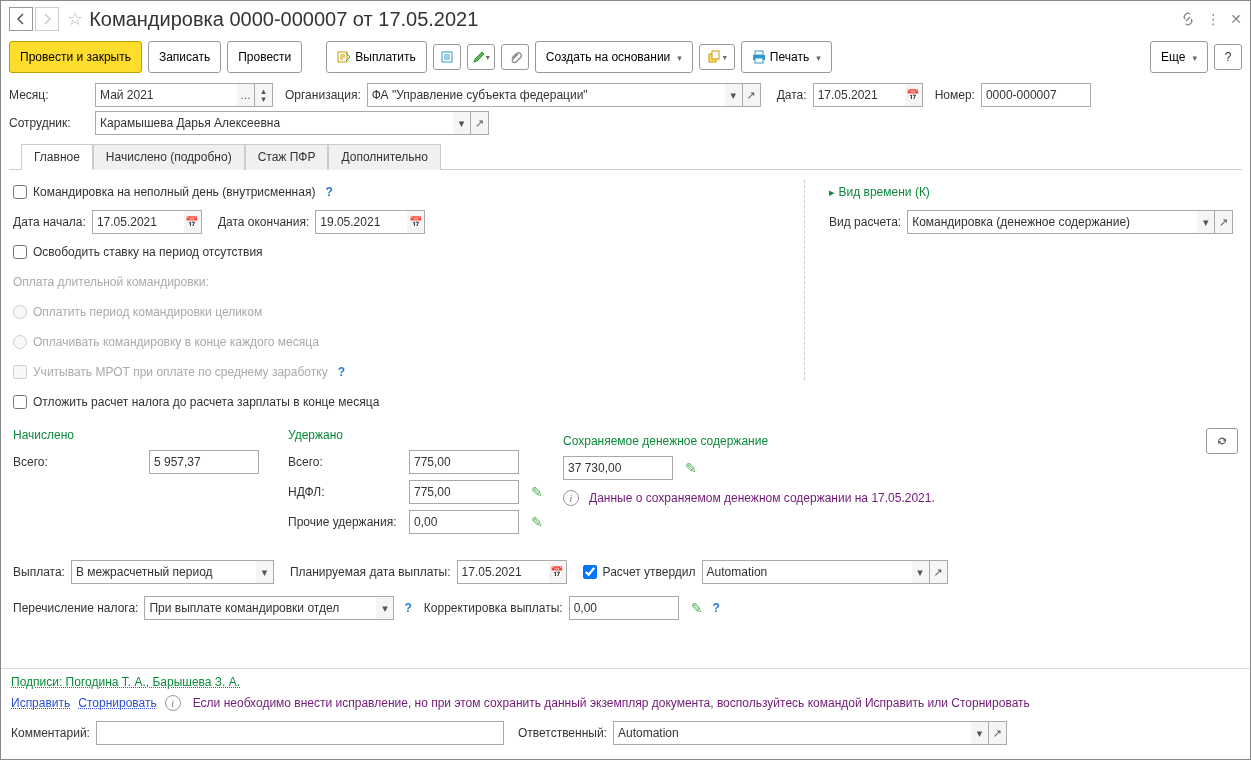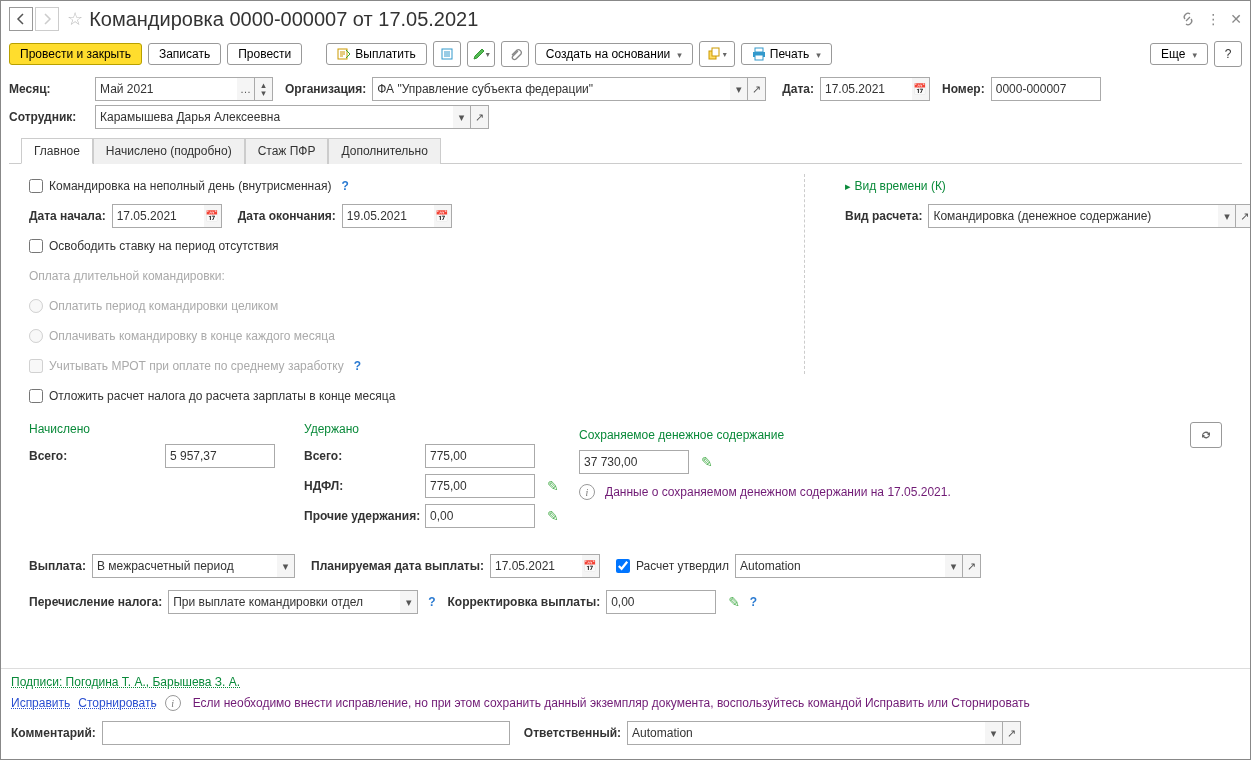--- a/index.html
+++ b/index.html
@@ -45,21 +45,21 @@
     display: flex;
     align-items: center;
     padding: 4px 8px 8px 8px;
     gap: 6px;
     flex-wrap: wrap;
   }
   .btn {
     border: 1px solid #999;
     background: #fff;
     padding: 4px 10px;
-    height: 22px;
+    height: 32px;
     display: inline-flex;
     align-items: center;
     gap: 4px;
     cursor: pointer;
     border-radius: 3px;
     font-size: 12px;
   }
   .btn.primary { background: #ffdd2d; border-color: #b8a000; font-weight:normal;}
   .btn .caret::after { content:"▾"; font-size:9px; color:#666; margin-left:3px;}
   .icon-btn {
@@ -74,21 +74,21 @@
     cursor:pointer;
   }
   .spacer { flex:1; }
   .form-row {
     display: flex;
     align-items: center;
     padding: 2px 8px;
     min-height: 28px;
     gap: 6px;
   }
-  .label { color: #333; white-space: nowrap; font-weight: bold; }
+  .label { color: #333; white-space: nowrap; }
   .input {
     border: 1px solid #aaa;
     height: 24px;
     padding: 2px 4px;
     background: #fff;
     display: inline-flex;
     align-items: center;
     font-size: 12px;
   }
   .combo { position: relative; display: inline-flex; }
@@ -118,21 +118,21 @@
     padding: 5px 12px;
     background: #f0f0f0;
     margin-right: 0px;
     cursor: pointer;
     position:relative;
     top:1px;
   }
   .tab.active { background: #fff; border-bottom:1px solid #fff;}
   .tab-body {
     flex:1;
-    padding: 8px 28px;
+    padding: 8px 12px;
     overflow-y:auto;
     position:relative;
   }
   .two-col {
     display:flex;
     gap: 20px;
   }
   .col-left { flex: 0 0 790px; }
   .col-right { flex:1; padding-left:6px;}
   .divider-v{

